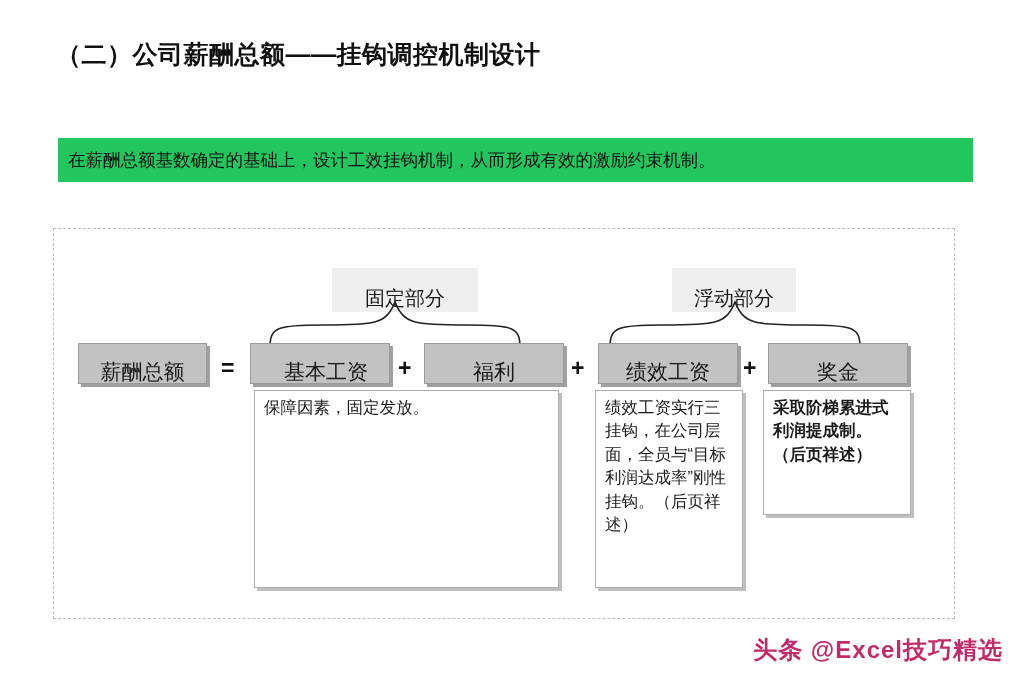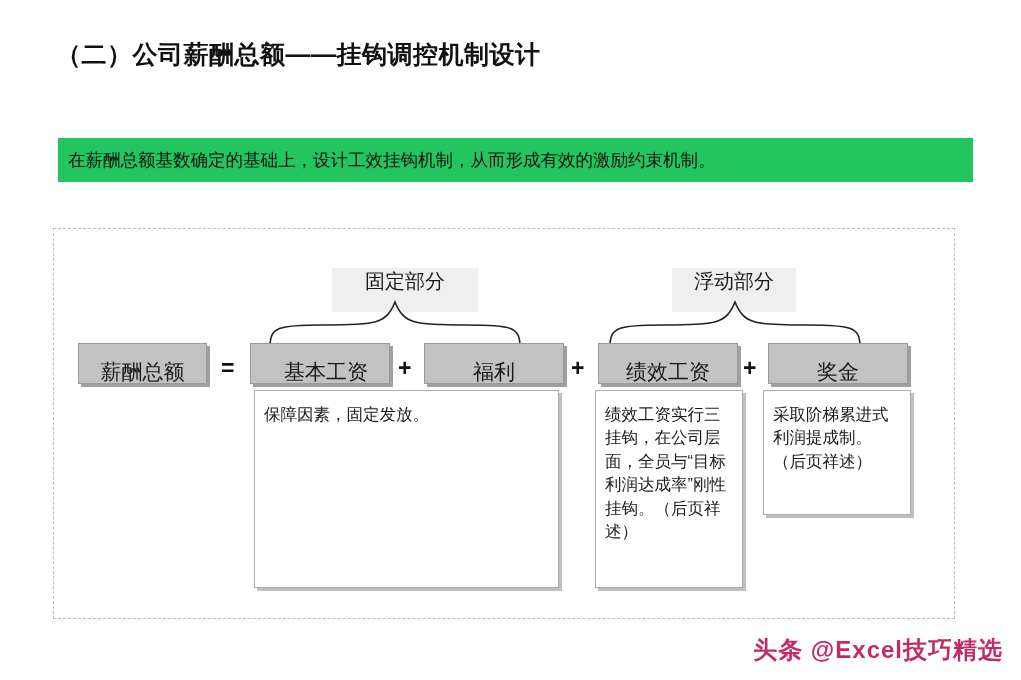--- a/index.html
+++ b/index.html
@@ -54,21 +54,21 @@
     height: 391px;
     border: 1px dashed #bdbdbd;
     box-sizing: border-box;
   }
 
   
   .group-plate {
     position: absolute;
     background: #efefef;
     display: flex;
-    align-items: flex-start;
+    align-items: flex-end;
     justify-content: center;
   }
   .group-plate span {
     font-size: 20px;
     color: #1a1a1a;
     white-space: nowrap;
   }
   #group-plate-fixed   { left: 332px; top: 268px; width: 146px; height: 44px; }
   #group-plate-float   { left: 672px; top: 268px; width: 124px; height: 44px; }
 
@@ -122,29 +122,29 @@
   #op-plus-2 { left: 571px; top: 355px; }
   #op-plus-3 { left: 743px; top: 355px; }
 
   
   .desc-box {
     position: absolute;
     background: #ffffff;
     border: 1px solid #adadad;
     box-sizing: border-box;
     box-shadow: 3px 3px 0 0 #bfbfbf;
-    padding: 12px 9px 7px 9px;
+    padding: 5px 9px 7px 9px;
     font-size: 16.5px;
     line-height: 1.42;
     color: #1a1a1a;
     z-index: 2;
   }
   #desc-base    { left: 254px; top: 390px; width: 305px; height: 198px; }
   #desc-perf    { left: 595px; top: 390px; width: 148px; height: 198px; }
-  #desc-bonus   { left: 763px; top: 390px; width: 148px; height: 125px; }
+  #desc-bonus   { left: 763px; top: 390px; width: 148px; height: 125px; font-weight: bold; }
 
   
   #watermark {
     position: absolute;
     right: 18px;
     bottom: 14px;
     font-size: 24px;
     font-weight: bold;
     color: #be185d;
     letter-spacing: 1px;

